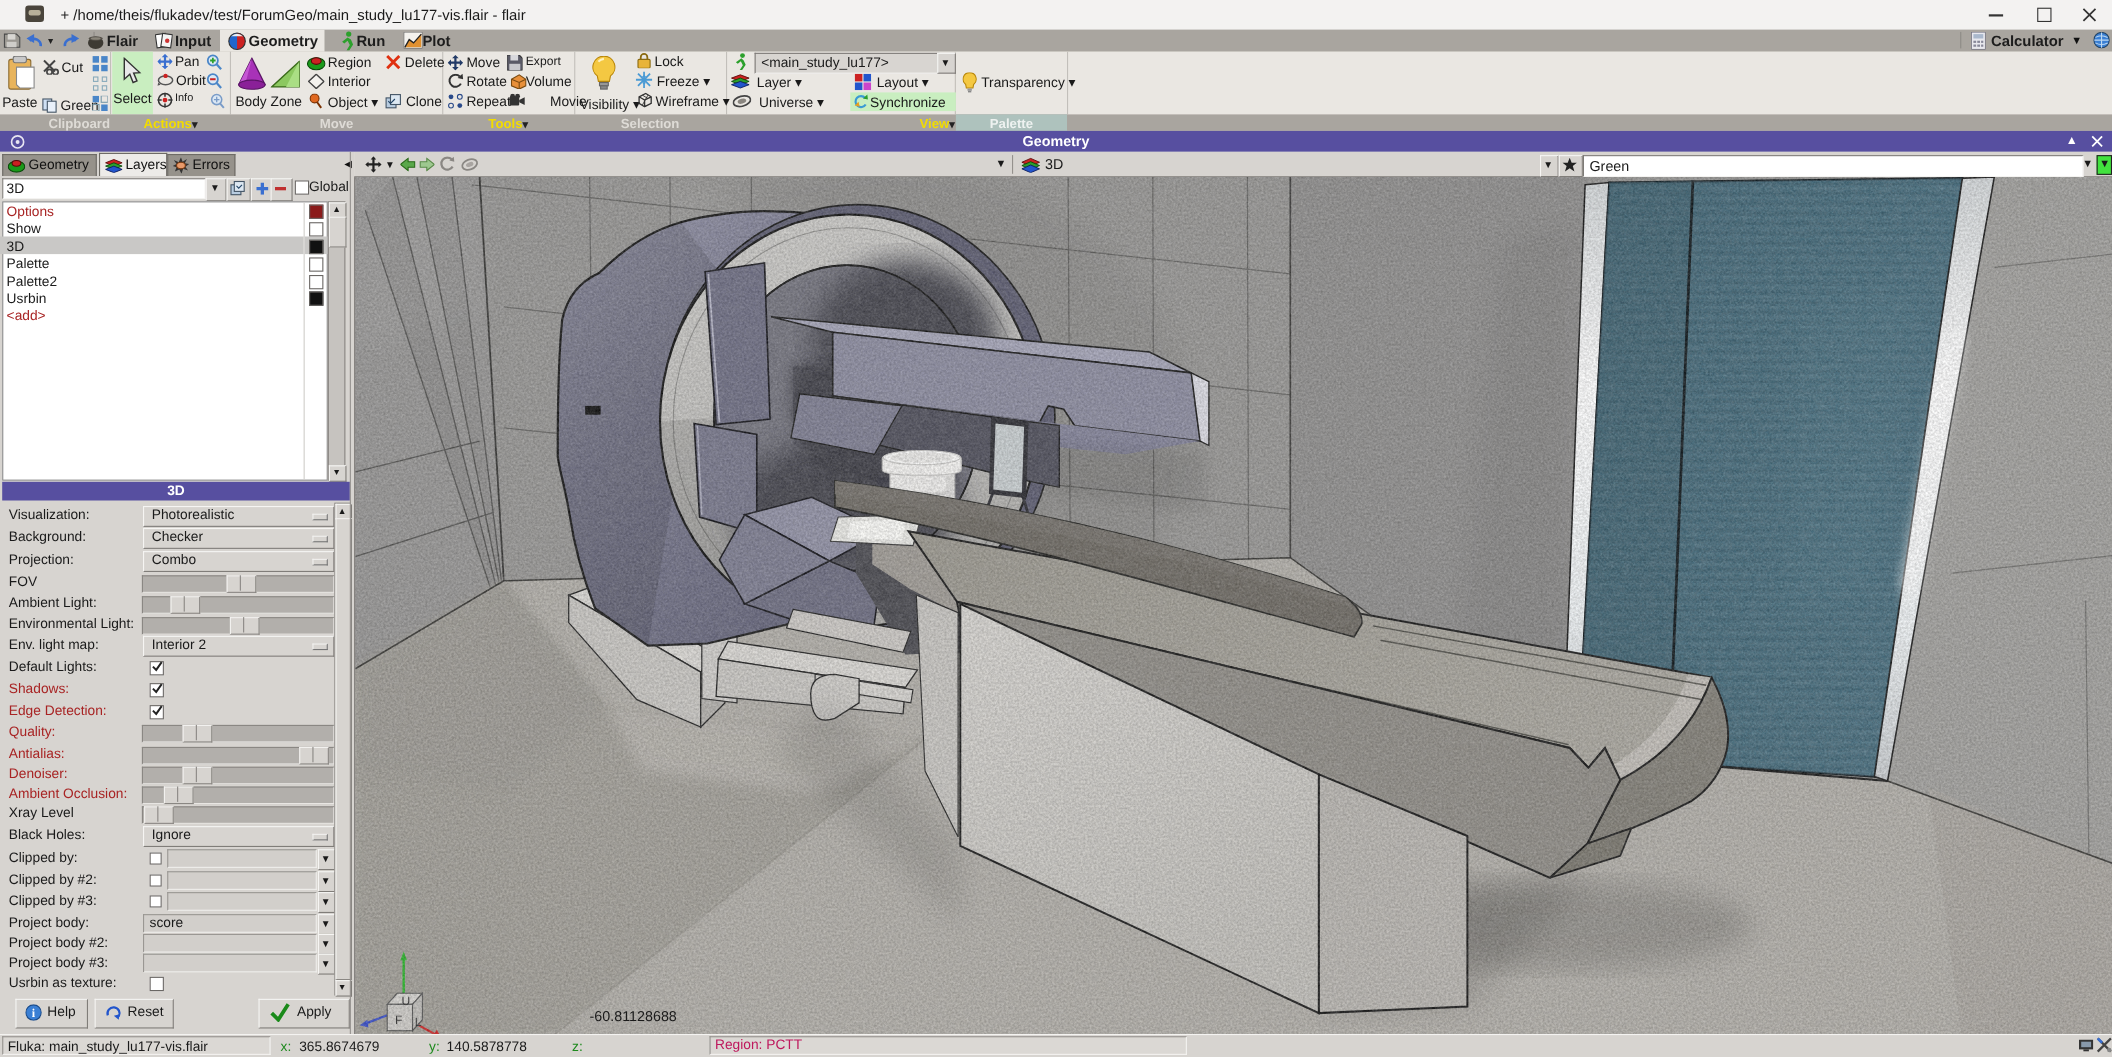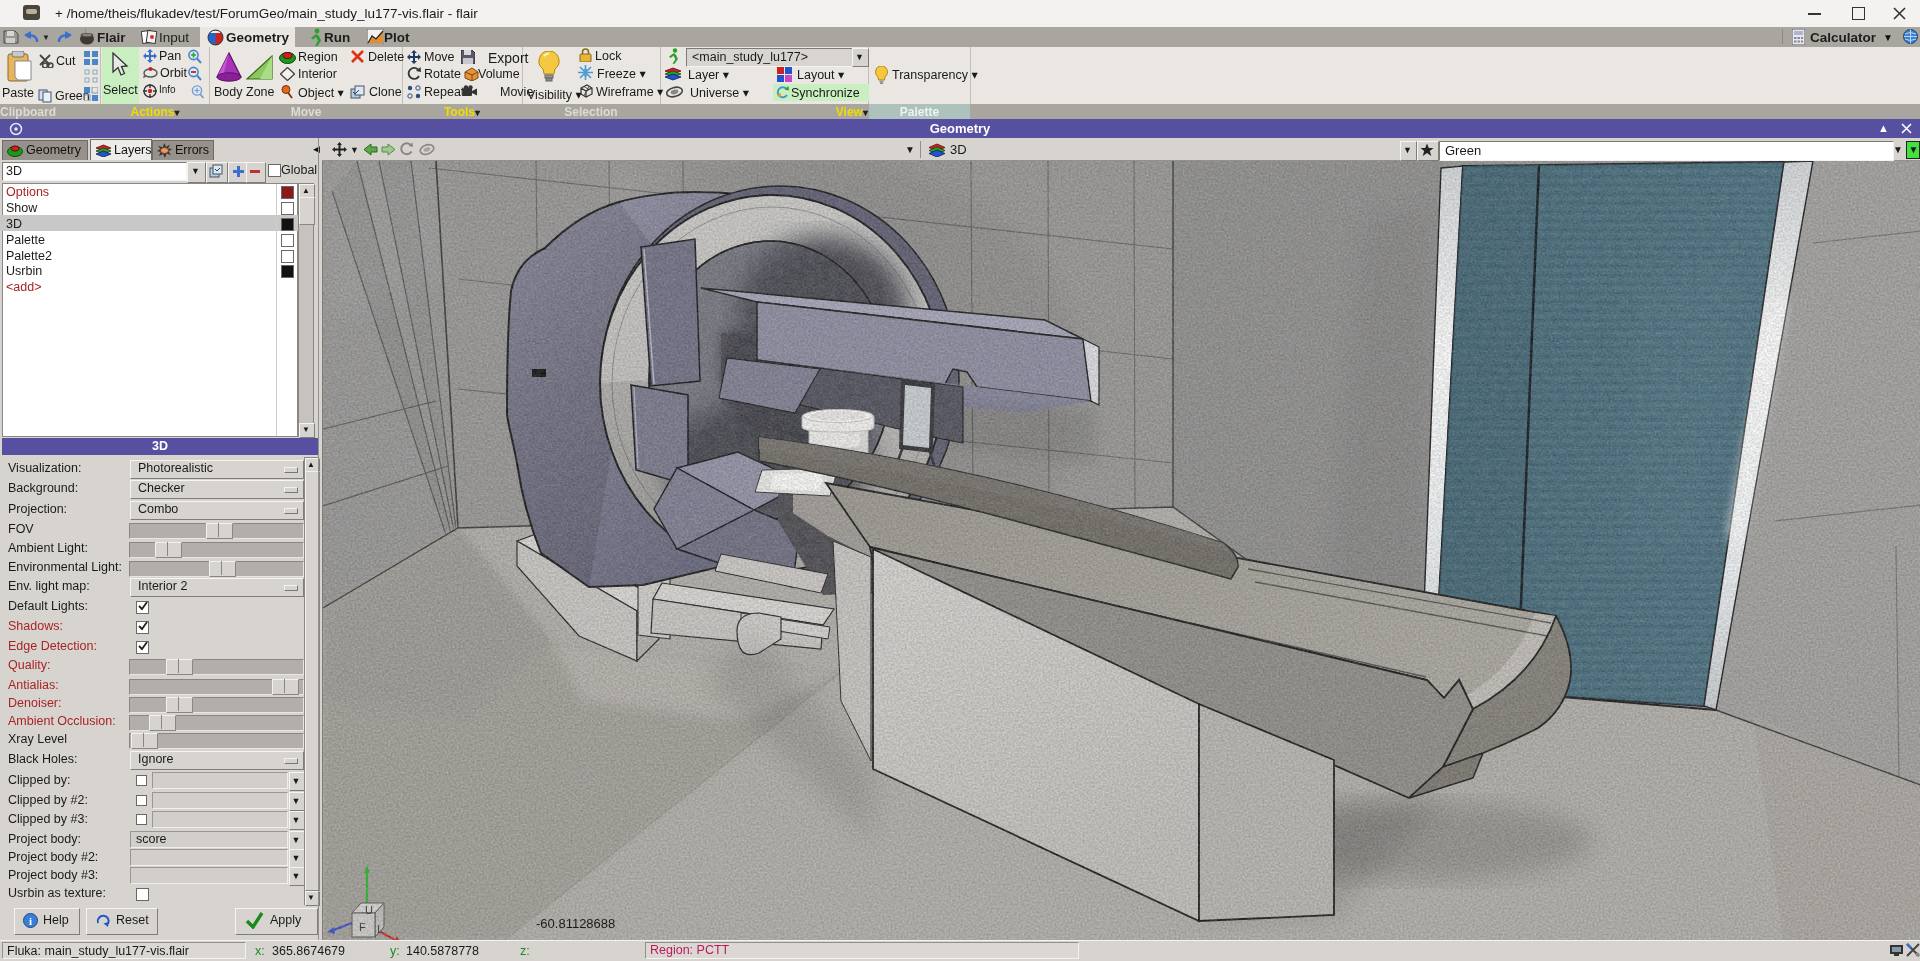--- a/index.html
+++ b/index.html
@@ -40,21 +40,21 @@
   </svg>
 <div class="txt" style="left:42px;top:33px;font-size:8px;color:#222">▼</div>
 <svg class="a" style="left:55px;top:29px" width="17" height="16">
     <path d="M4,13 a6,6 0 0 1 10,-5" fill="none" stroke="#3a6fd0" stroke-width="2.4"></path>
     <path d="M17,6 l-7,-4 v8 z" fill="#3a6fd0"></path>
   </svg>
 <div class="a" style="left:85px;top:29px;width:1px;height:15px;background:#8d8a85"></div>
 
 <div class="a" style="left:200px;top:27px;width:95px;height:20px;background:#eae7e2"></div>
 <div class="txt" style="left:97px;top:30px;font-size:13.5px;font-weight:bold;color:#1d1d1d">Flair</div>
-<div class="txt" style="left:159px;top:30px;font-size:13.5px;font-weight:normal;color:#1d1d1d">Input</div>
+<div class="txt" style="left:159px;top:30px;font-size:13.5px;font-weight:bold;color:#1d1d1d">Input</div>
 <div class="txt" style="left:226px;top:30px;font-size:13.5px;font-weight:bold;color:#1d1d1d">Geometry</div>
 <div class="txt" style="left:324px;top:30px;font-size:13.5px;font-weight:bold;color:#1d1d1d">Run</div>
 <div class="txt" style="left:384px;top:30px;font-size:13.5px;font-weight:bold;color:#1d1d1d">Plot</div>
 
 <svg class="a" style="left:79px;top:30px" width="16" height="15">
     <ellipse cx="8" cy="9" rx="7" ry="5.5" fill="#3d3a33"></ellipse>
     <ellipse cx="8" cy="5" rx="6.5" ry="2" fill="#55514a"></ellipse>
     <ellipse cx="8" cy="5" rx="4.5" ry="1.2" fill="#8a857a"></ellipse>
   </svg>
 
@@ -233,21 +233,21 @@
     <circle cx="11" cy="3" r="2.2" fill="none" stroke="#2a4a8a"></circle>
     <circle cx="3" cy="11" r="2.2" fill="none" stroke="#2a4a8a"></circle>
     <circle cx="11" cy="11" r="2.2" fill="#2a4a8a"></circle>
   </svg>
 <div class="txt" style="left:424px;top:85px;font-size:12.5px">Repeat</div>
 <svg class="a" style="left:461px;top:50px" width="14" height="14">
     <path d="M0,0 h11 l3,3 v11 h-14 z" fill="#5a5a66" stroke="#333"></path>
     <rect x="3" y="0" width="7" height="5" fill="#d8d8dc"></rect>
     <rect x="2" y="8" width="10" height="6" fill="#c8c8cc"></rect>
   </svg>
-<div class="txt" style="left:488px;top:50px;font-size:14px">Export</div>
+<div class="txt" style="left:478px;top:50px;font-size:11px">Export</div>
 <svg class="a" style="left:464px;top:67px" width="15" height="14">
     <path d="M1,5 L8,1 L14,5 L14,11 L8,14 L1,11 Z" fill="#e8903a" stroke="#7a4a10"></path>
     <path d="M1,5 L8,8 L14,5 M8,8 L8,14" stroke="#7a4a10" fill="none"></path>
   </svg>
 <div class="txt" style="left:478px;top:67px;font-size:12.5px">Volume</div>
 <svg class="a" style="left:463px;top:85px" width="15" height="13">
     <rect x="0" y="3" width="9" height="8" rx="1" fill="#333"></rect>
     <path d="M9,6 L14,3.5 L14,10.5 L9,8 Z" fill="#333"></path>
     <circle cx="3" cy="2.5" r="2.2" fill="#333"></circle>
     <circle cx="7.5" cy="2.5" r="2.2" fill="#333"></circle>
@@ -313,21 +313,21 @@
 
 <svg class="a" style="left:875px;top:66px" width="13" height="19">
     <path d="M6.5,0 a6,6 0 0 1 3.6,10.8 l-0.6,3.2 h-6 l-0.6,-3.2 a6,6 0 0 1 3.6,-10.8" fill="#f4c842" stroke="#b8860a"></path>
     <rect x="4.5" y="14.5" width="4" height="2" fill="#999"></rect>
     <rect x="5" y="16.5" width="3" height="1.5" fill="#888"></rect>
   </svg>
 <div class="txt" style="left:892px;top:67px;font-size:12.5px">Transparency ▾</div>
 
 <div class="a" style="left:0;top:104px;width:1920px;height:15px;background:#a9a59f"></div>
 <div class="a" style="left:869px;top:104px;width:101px;height:15px;background:#aec2bd"></div>
-<div class="txt" style="left:0px;top:105px;width:100px;text-align:left;font-size:12px;font-weight:bold;color:#dedbd6">Clipboard</div>
+<div class="txt" style="left:0px;top:105px;width:100px;text-align:right;font-size:12px;font-weight:bold;color:#dedbd6">Clipboard</div>
 <div class="txt" style="left:100px;top:105px;width:110px;text-align:center;font-size:12px;font-weight:bold;color:#f2dc00">Actions<span style="color:#222;font-size:10px">▾</span></div>
 <div class="txt" style="left:210px;top:105px;width:192px;text-align:center;font-size:12px;font-weight:bold;color:#dedbd6">Move</div>
 <div class="txt" style="left:402px;top:105px;width:120px;text-align:center;font-size:12px;font-weight:bold;color:#f2dc00">Tools<span style="color:#222;font-size:10px">▾</span></div>
 <div class="txt" style="left:522px;top:105px;width:138px;text-align:center;font-size:12px;font-weight:bold;color:#dedbd6">Selection</div>
 <div class="txt" style="left:660px;top:105px;width:208px;text-align:right;font-size:12px;font-weight:bold;color:#f2dc00">View<span style="color:#222;font-size:10px">▾</span></div>
 <div class="txt" style="left:869px;top:105px;width:101px;text-align:center;font-size:12px;font-weight:bold;color:#eef2f0">Palette</div>
 
 <div class="a" style="left:0;top:119px;width:1920px;height:19px;background:#574fa0"></div>
 <svg class="a" style="left:9px;top:122px" width="14" height="14">
     <circle cx="7" cy="7" r="5.5" fill="none" stroke="#e8e6f2" stroke-width="1.5"></circle>

